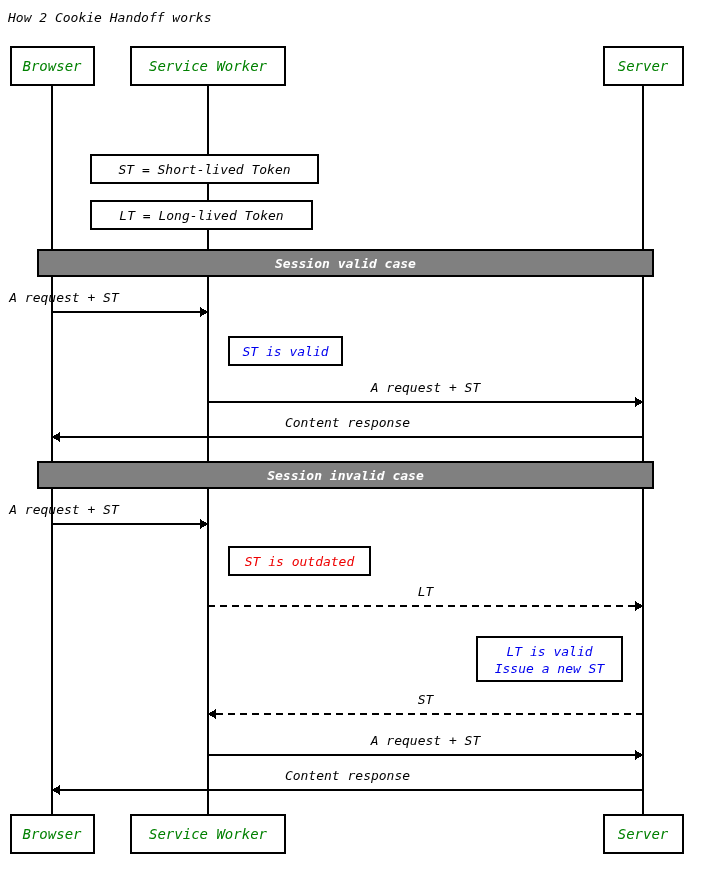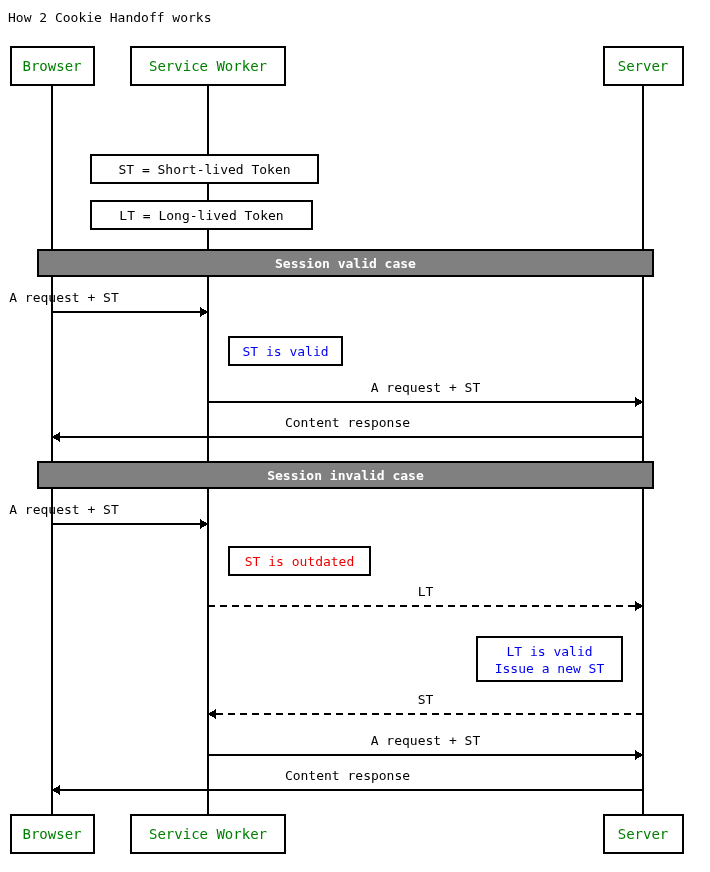--- a/index.html
+++ b/index.html
@@ -11,20 +11,21 @@
   body {
     width: 710px;
     height: 872px;
     font-family: "DejaVu Sans Mono", "Liberation Mono", monospace;
     overflow: hidden;
   }
   #diagram-root {
     position: relative;
     width: 710px;
     height: 728px;
+    font-style: italic;
   }
   svg.diagram {
     display: block;
     width: 710px;
     height: 872px;
     shape-rendering: crispEdges;
   }
   svg.diagram text {
     shape-rendering: auto;
   }

